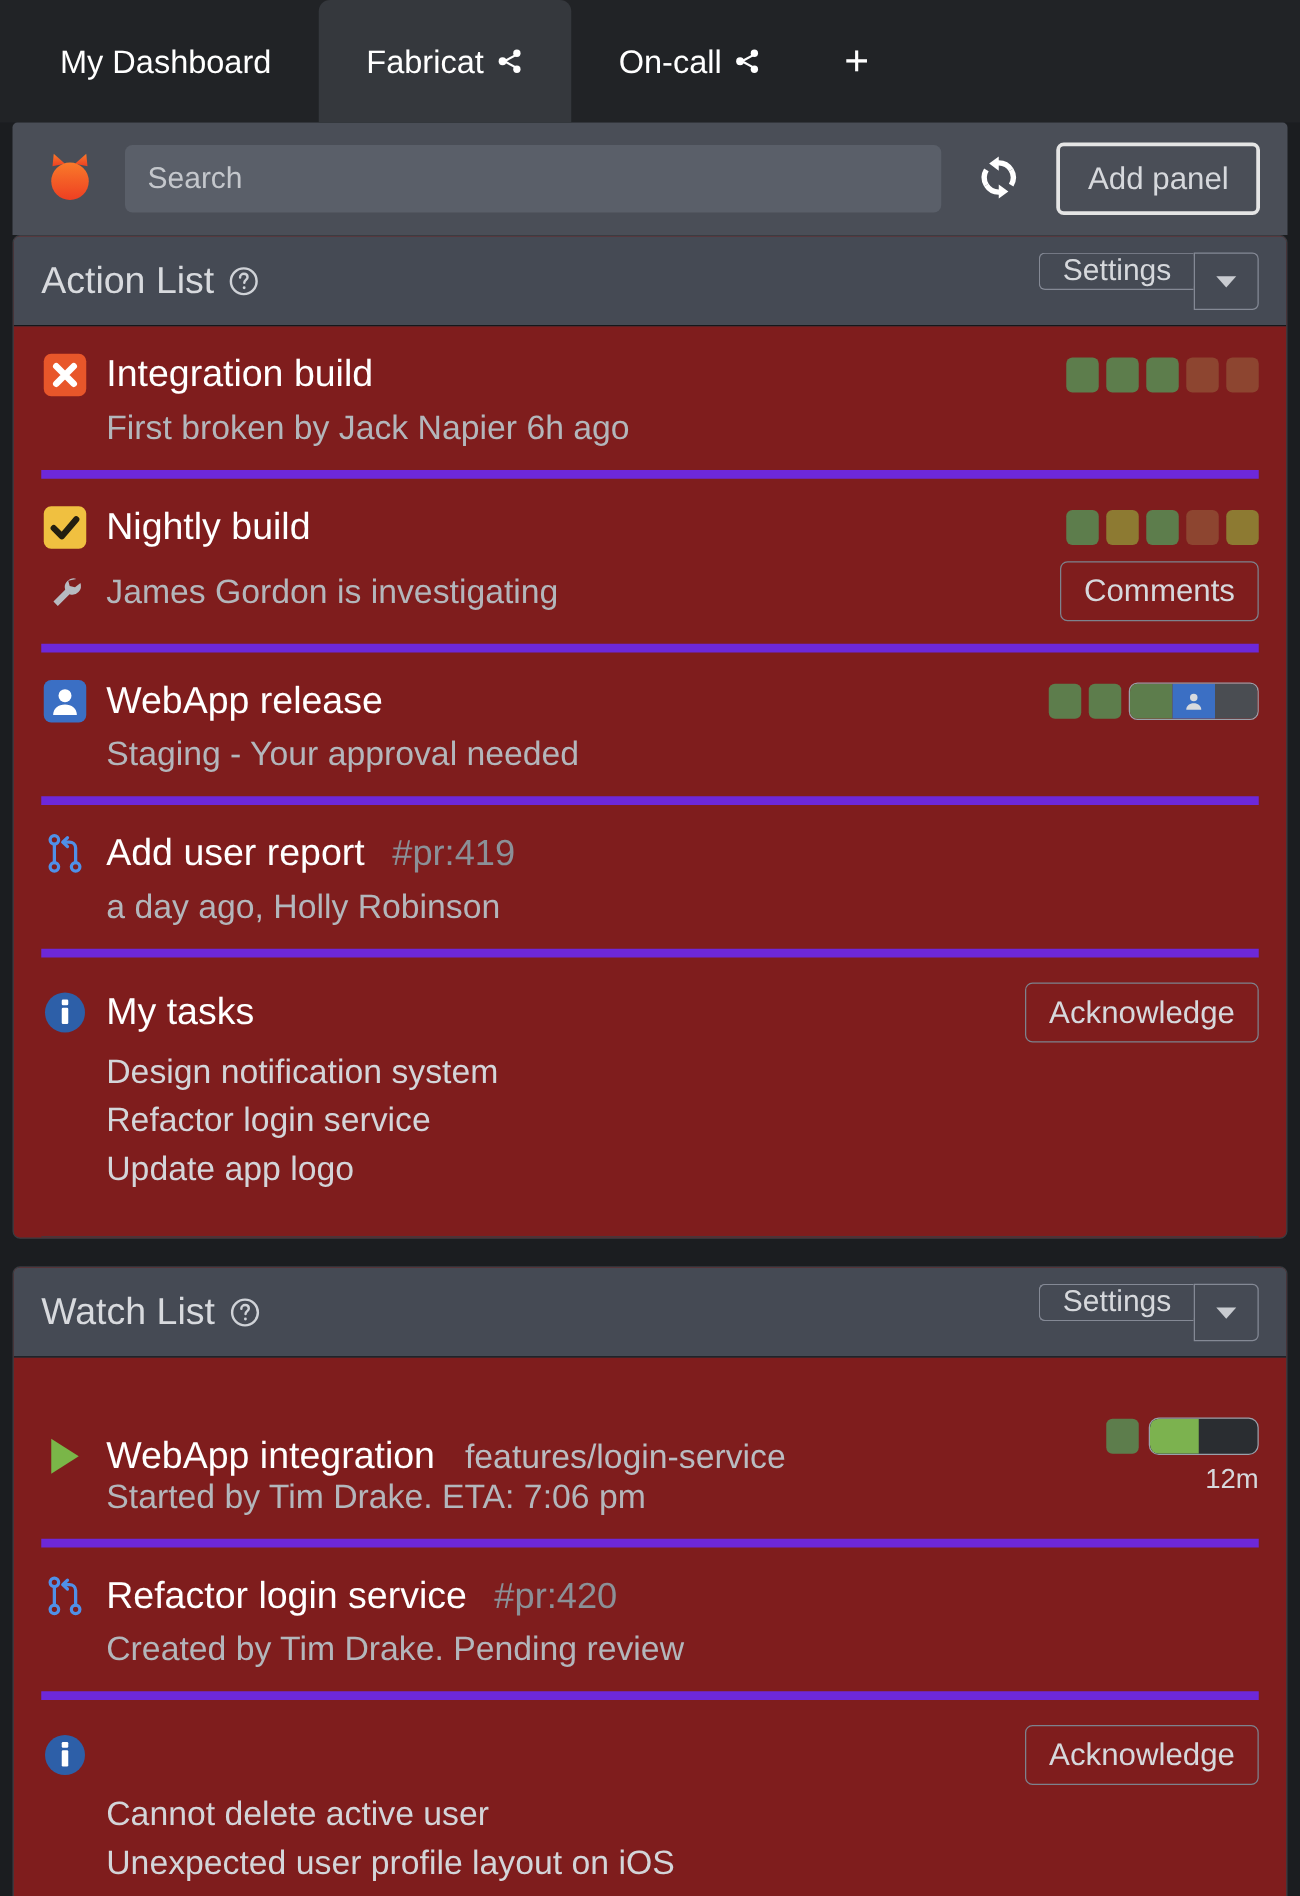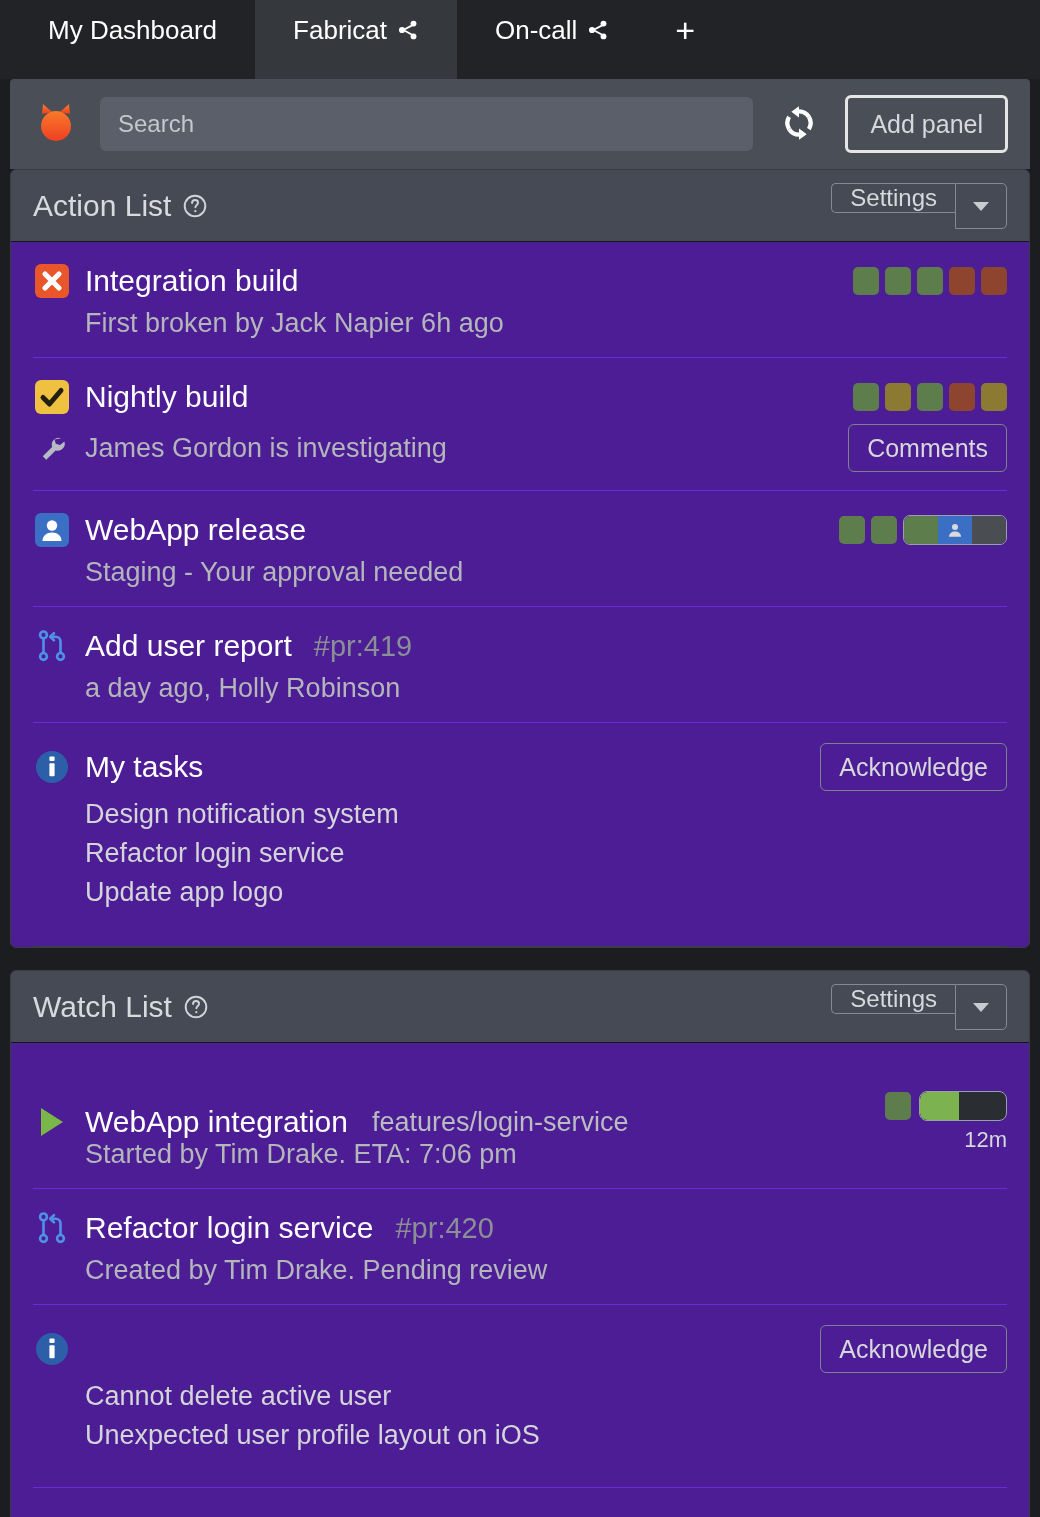--- a/index.html
+++ b/index.html
@@ -5,21 +5,21 @@
   * { box-sizing: border-box; margin: 0; padding: 0; }
   html, body {
     width: 1040px; height: 1517px;
     background: #1b1d20;
     font-family: "Liberation Sans", sans-serif;
     overflow: hidden;
   }
 
   
   .tabbar {
-    height: 79px;
+    height: 98px;
     background: #212326;
     display: flex;
     align-items: flex-end;
     padding-left: 10px;
   }
   .tab {
     height: 98px;
     display: flex;
     align-items: center;
     gap: 10px;
@@ -70,21 +70,21 @@
     border-radius: 6px;
     color: #d6d8dc;
     font-size: 25px;
     font-family: "Liberation Sans", sans-serif;
     cursor: pointer;
   }
 
   
   .panel {
     margin: 0 10px 22px 10px;
-    background: #4c1d95;
+    background: #7f1d1d;
     border: 1px solid #3a3d42;
     border-radius: 6px;
     overflow: hidden;
   }
   .panel-header {
     height: 72px;
     background: #454a54;
     display: flex;
     align-items: center;
     justify-content: space-between;
@@ -116,21 +116,21 @@
     border: 1px solid #848995;
     border-radius: 0 5px 5px 0;
     display: flex; align-items: center; justify-content: center;
     cursor: pointer;
   }
   .panel-body { padding: 0 22px; }
 
   
   .row {
     padding: 20px 0 18px 0;
-    border-bottom: 1px solid #6d28d9;
+    border-bottom: 7px solid #6d28d9;
     position: relative;
   }
   .row:last-child { border-bottom: 1px solid #3b3e43; }
   .row-main {
     display: flex;
     align-items: center;
     gap: 14px;
   }
   .row-icon { width: 38px; height: 38px; flex: none; display: flex; align-items: center; justify-content: center; }
   .row-title { color: #ffffff; font-size: 30px; white-space: nowrap; }

